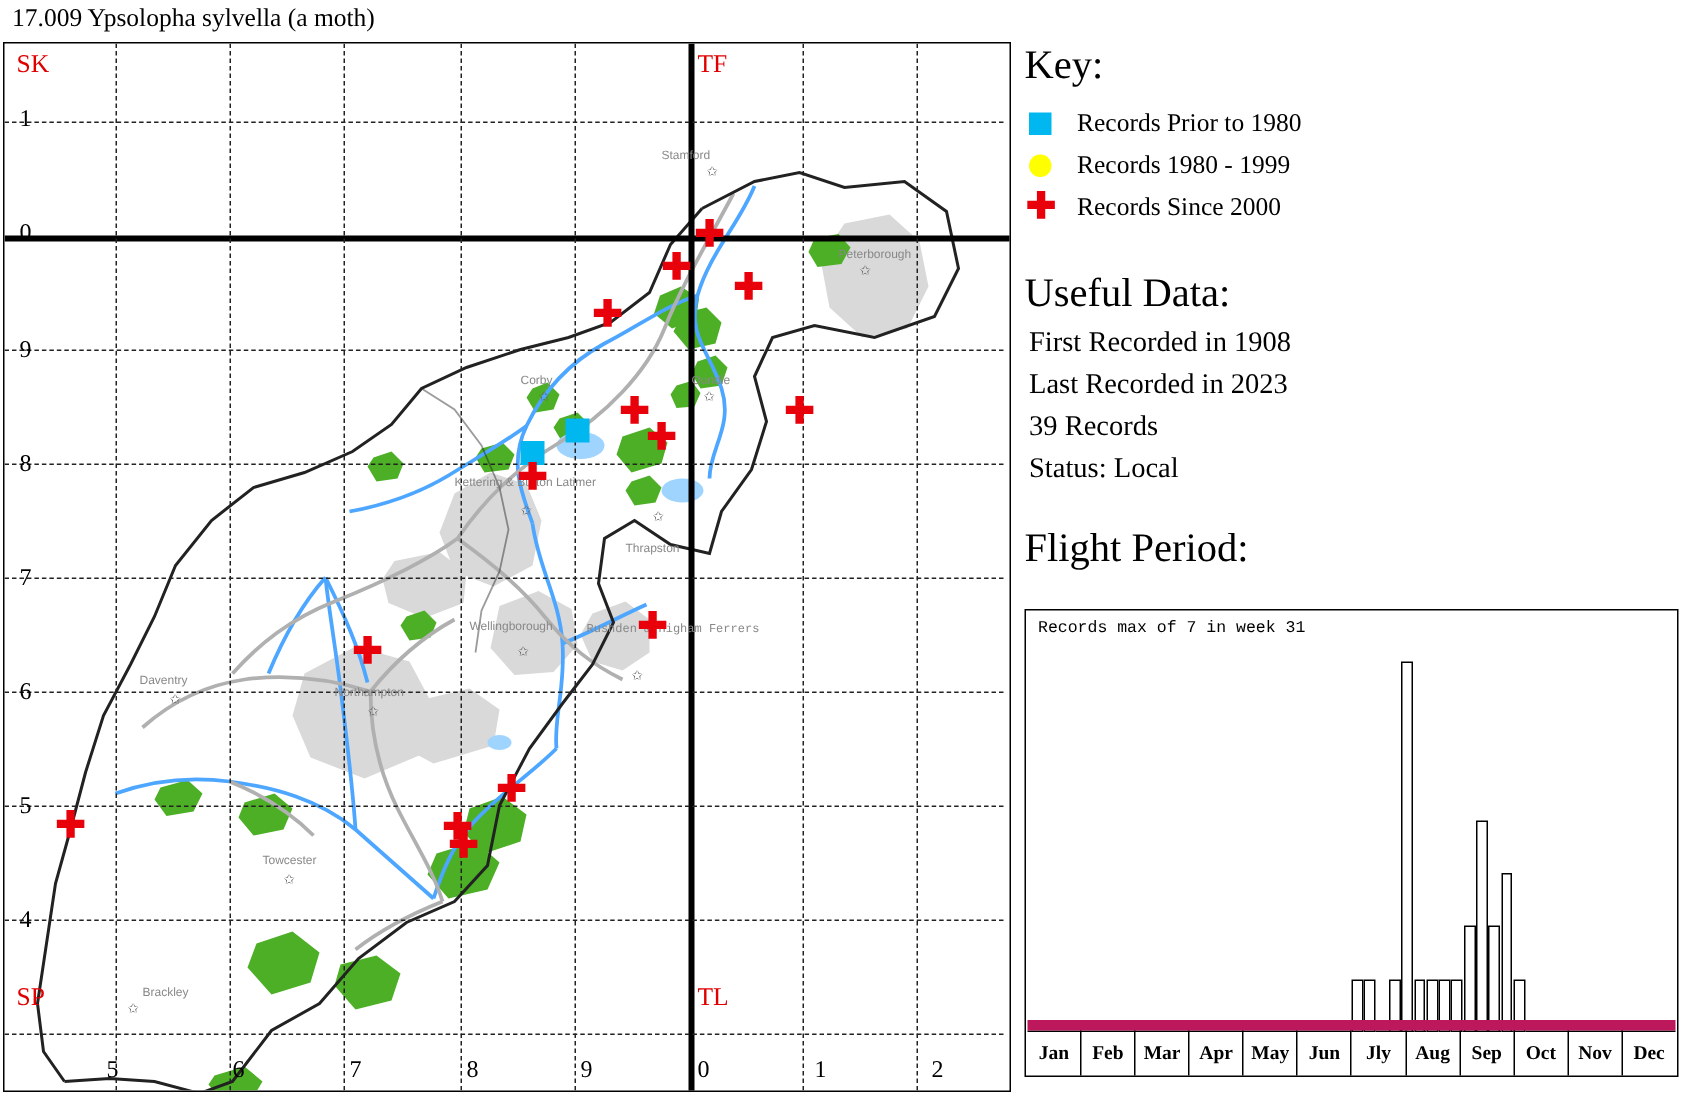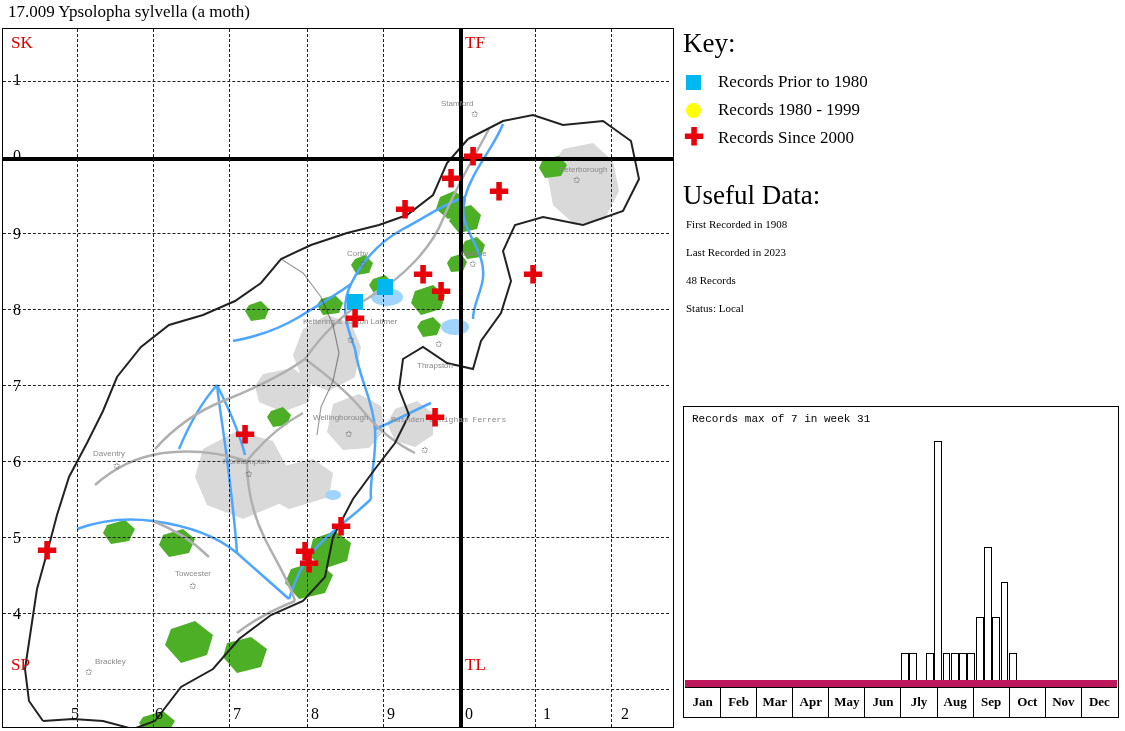--- a/index.html
+++ b/index.html
@@ -149,21 +149,21 @@
     text-align: center;
     color: #e8000b;
     font-size: 24px;
     font-weight: bold;
     font-family: "Liberation Sans", sans-serif;
   }
   #useful-heading { position: absolute; left: 5px; top: 152px; }
   .data-row {
     position: absolute;
     left: 8px;
-    font-size: 11px;
+    font-size: 19px;
     white-space: nowrap;
   }
   #flight-heading { position: absolute; left: 5px; top: 322px; }
 
   
   #chart-panel {
     position: absolute;
     left: 5px;
     top: 378px;
     width: 436px;
@@ -401,23 +401,24 @@
     <span class="key-label">Records 1980 - 1999</span>
   </div>
   <div class="key-row" style="top:100px;">
     <span class="key-cross">✚</span>
     <span class="key-label">Records Since 2000</span>
   </div>
 
   <h2 class="heading" id="useful-heading">Useful Data:</h2>
   <div class="data-row" style="top:190px;">First Recorded in 1908</div>
   <div class="data-row" style="top:218px;">Last Recorded in 2023</div>
-  <div class="data-row" style="top:246px;">48 Records</div>
+  <div class="data-row" style="top:246px;">39 Records</div>
   <div class="data-row" style="top:274px;">Status: Local</div>
 
+  <h2 class="heading" id="flight-heading">Flight Period:</h2>
 
   <div id="chart-panel">
     <div id="chart-note">Records max of 7 in week 31</div>
     <div id="plot">
       <div id="axis-line"></div>
     <div class="bar" style="left: 216px; width: 7.80769px; height: 35.2857px;"></div>
         <div class="bar" style="left: 224.308px; width: 7.80769px; height: 35.2857px;"></div>
         <div class="bar" style="left: 240.923px; width: 7.80769px; height: 35.2857px;"></div>
         <div class="bar" style="left: 249.231px; width: 7.80769px; height: 247px;"></div>
         <div class="bar" style="left: 257.538px; width: 7.80769px; height: 35.2857px;"></div>

